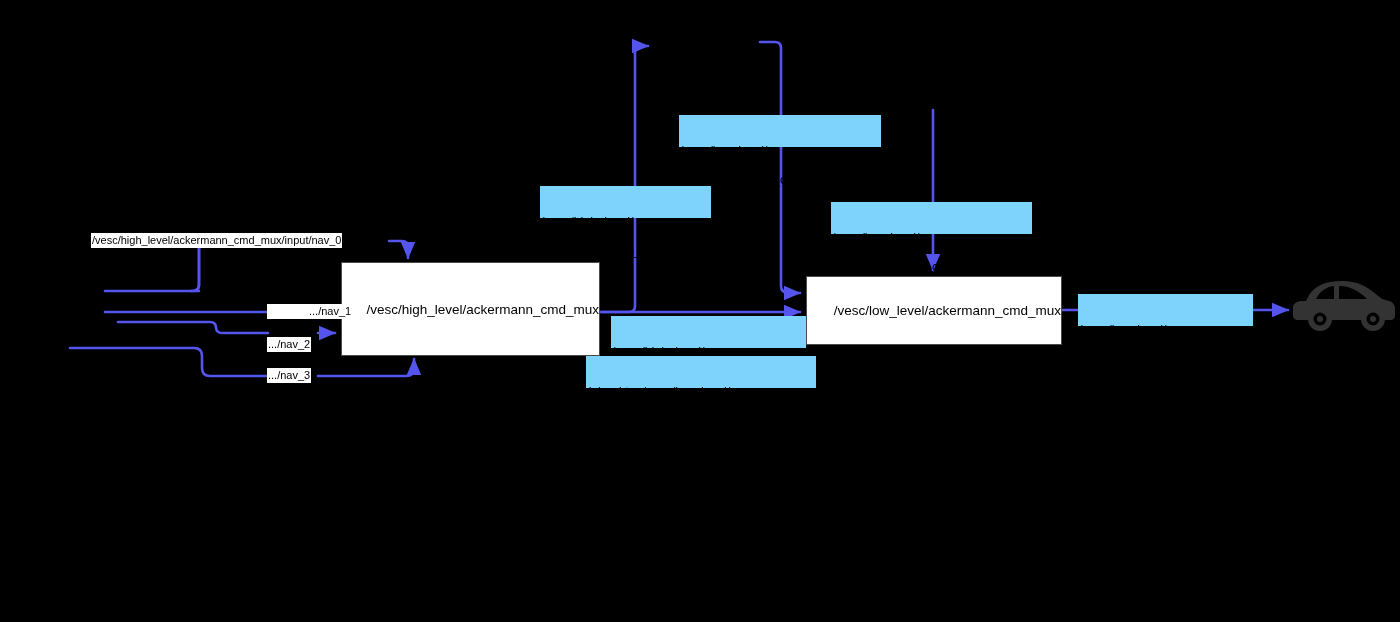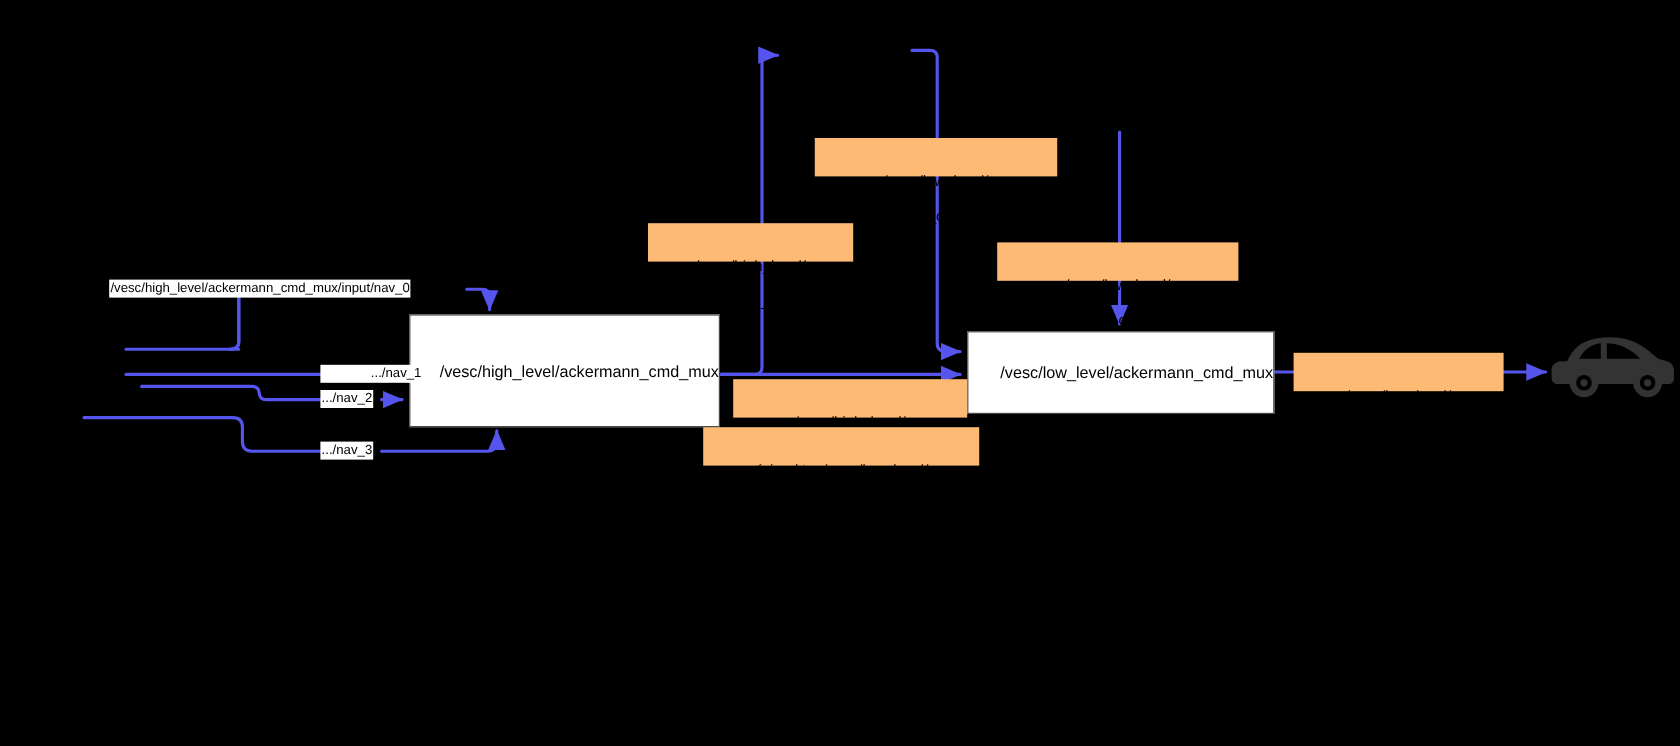--- a/index.html
+++ b/index.html
@@ -2,22 +2,22 @@
 <html><head>
 <meta charset="utf-8">
 <style>
   html,body{margin:0;padding:0;background:#000;}
   #canvas{position:relative;width:1400px;height:622px;background:#000;overflow:hidden;
           font-family:"Liberation Sans","DejaVu Sans",sans-serif;}
   svg#wires{position:absolute;left:0;top:0;width:1400px;height:622px;}
   .node-box{position:absolute;background:#fff;border:1px solid #4a4a4a;
             display:flex;align-items:center;justify-content:flex-end;
             color:#000;font-size:13.5px;box-sizing:border-box;}
-  .edge-label{position:absolute;background:#fdba74;color:#000;font-size:12.5px;
-              line-height:14.5px;text-align:center;white-space:pre;
+  .edge-label{position:absolute;background:#7dd3fc;color:#000;font-size:12.5px;
+              line-height:14.5px;text-align:left;white-space:pre;
               padding:0 1px;box-sizing:border-box;}
   .small-label{position:absolute;background:#fff;color:#000;font-size:11px;
                line-height:15px;text-align:center;white-space:nowrap;padding:0 1px;}
   #car{position:absolute;}
 </style>
 </head>
 <body>
 
 <div id="canvas">
 
@@ -65,21 +65,21 @@
   </div>
 
   <div class="node-box" style="left:806px;top:276px;width:256px;height:69px;">
     <span>/vesc/low_level/ackermann_cmd_mux</span>
   </div>
 
   <div class="small-label" style="left:91px;top:233px;">/vesc/high_level/ackermann_cmd_mux/input/nav_0</div>
 
   <div class="small-label" style="left:267px;top:304px;padding-left:42px;">.../nav_1</div>
 
-  <div class="small-label" style="left:267px;top:325px;">.../nav_2</div>
+  <div class="small-label" style="left:267px;top:337px;">.../nav_2</div>
 
   <div class="small-label" style="left:267px;top:368px;">.../nav_3</div>
 
   <div class="edge-label" style="left:540px;top:186px;width:171px;height:32px;">
     <div><span>/vesc/high_level/</span><br>
          <span>ackermann_cmd_mux/output</span></div>
   </div>
 
   <div class="edge-label" style="left:679px;top:115px;width:202px;height:32px;">
     <div><span>/vesc/low_level/</span><br>
@@ -89,21 +89,21 @@
   <div class="edge-label" style="left:831px;top:202px;width:201px;height:32px;">
     <div><span>/vesc/low_level/</span><br>
          <span>ackermann_cmd_mux/input/teleop</span></div>
   </div>
 
   <div class="edge-label" style="left:611px;top:316px;width:195px;height:32px;">
     <div><span>/vesc/high_level/</span><br>
          <span>ackermann_cmd_mux/output</span></div>
   </div>
 
-  <div class="edge-label" style="left:586px;top:356px;width:230px;height:32px;font-style:italic;">
+  <div class="edge-label" style="left:586px;top:356px;width:230px;height:32px;">
     <div><span>(piped to: /vesc/low_level/</span><br>
          <span>ackermann_cmd_mux/input/navigation)</span></div>
   </div>
 
   <div class="edge-label" style="left:1078px;top:294px;width:175px;height:32px;">
     <div><span>/vesc/low_level/</span><br>
          <span>ackermann_cmd_mux/output</span></div>
   </div>
 
   <div id="car" style="left:1292px;top:274px;width:104px;height:62px;">

